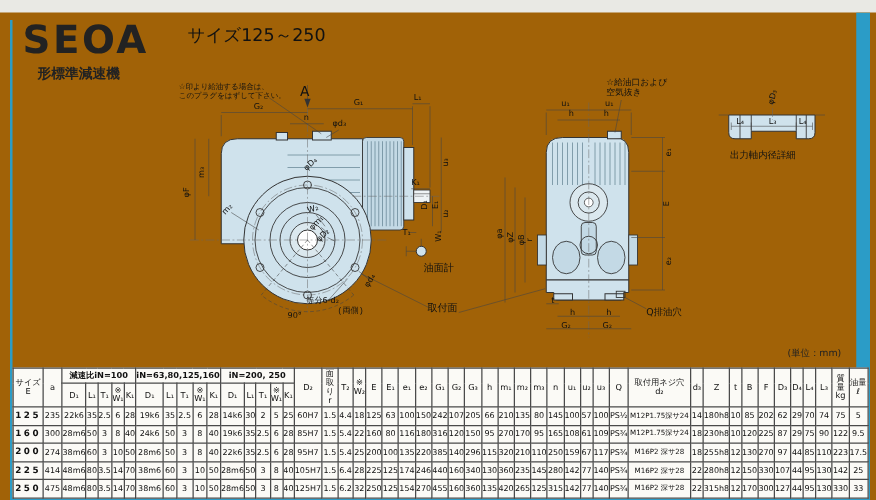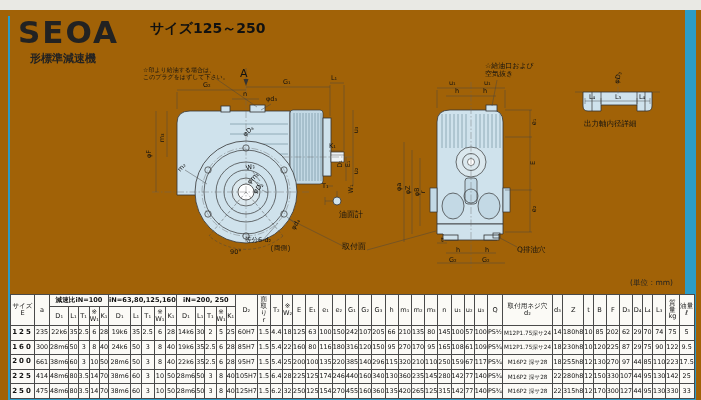--- a/index.html
+++ b/index.html
@@ -6,21 +6,21 @@
   body{font-family:"DejaVu Sans","Liberation Sans",sans-serif;background:#e9e9e4;}
   #page{position:relative;width:701px;height:400px;background:#a16207;overflow:hidden;margin-top:10px;}
   
   .frame{position:absolute;background:#2b9cc7;}
   #frame-left{left:8px;top:6px;width:2px;height:390px;}
   #frame-right{left:685px;top:0px;width:11px;height:397px;}
   #frame-bottom{left:8px;top:388px;width:688px;height:9px;}
   
   #brand{position:absolute;left:18px;top:4px;font-size:31px;font-weight:bold;letter-spacing:2px;color:#222;}
   #brand-sub{position:absolute;left:30px;top:41px;font-size:11px;font-weight:bold;color:#222;}
-  #page-title{position:absolute;left:150px;top:10px;font-size:14px;font-weight:bold;color:#111;}
+  #page-title{position:absolute;left:150px;top:10px;font-size:14px;font-weight:normal;color:#111;}
   #unit-note{position:absolute;left:630px;top:268px;font-size:7.5px;color:#222;}
   
   #drawing-svg{position:absolute;left:0;top:0;width:701px;height:282px;}
   #label-layer{position:absolute;left:0;top:0;width:701px;height:282px;}
   .dim{position:absolute;font-size:6.5px;line-height:1.2;color:#111;white-space:pre;transform-origin:center;}
   
   #dimensions-table{position:absolute;left:10px;top:284px;border-collapse:collapse;table-layout:fixed;background:#fbfaf6;}
   #dimensions-table th,#dimensions-table td{border:1px solid #4a4a4a;padding:0;text-align:center;
     font-size:6.4px;line-height:1.05;font-weight:normal;overflow:hidden;color:#111;}
   #dimensions-table th{white-space:pre-line;font-size:6.6px;}
@@ -383,21 +383,21 @@
           <td>225</td>
           <td>87</td>
           <td>29</td>
           <td>75</td>
           <td>90</td>
           <td>122</td>
           <td>9.5</td>
         </tr>
         <tr>
           <td>200</td>
-          <td>661</td>
+          <td>274</td>
           <td>38m6</td>
           <td>60</td>
           <td>3</td>
           <td>10</td>
           <td>50</td>
           <td>28m6</td>
           <td>50</td>
           <td>3</td>
           <td>8</td>
           <td>40</td>

